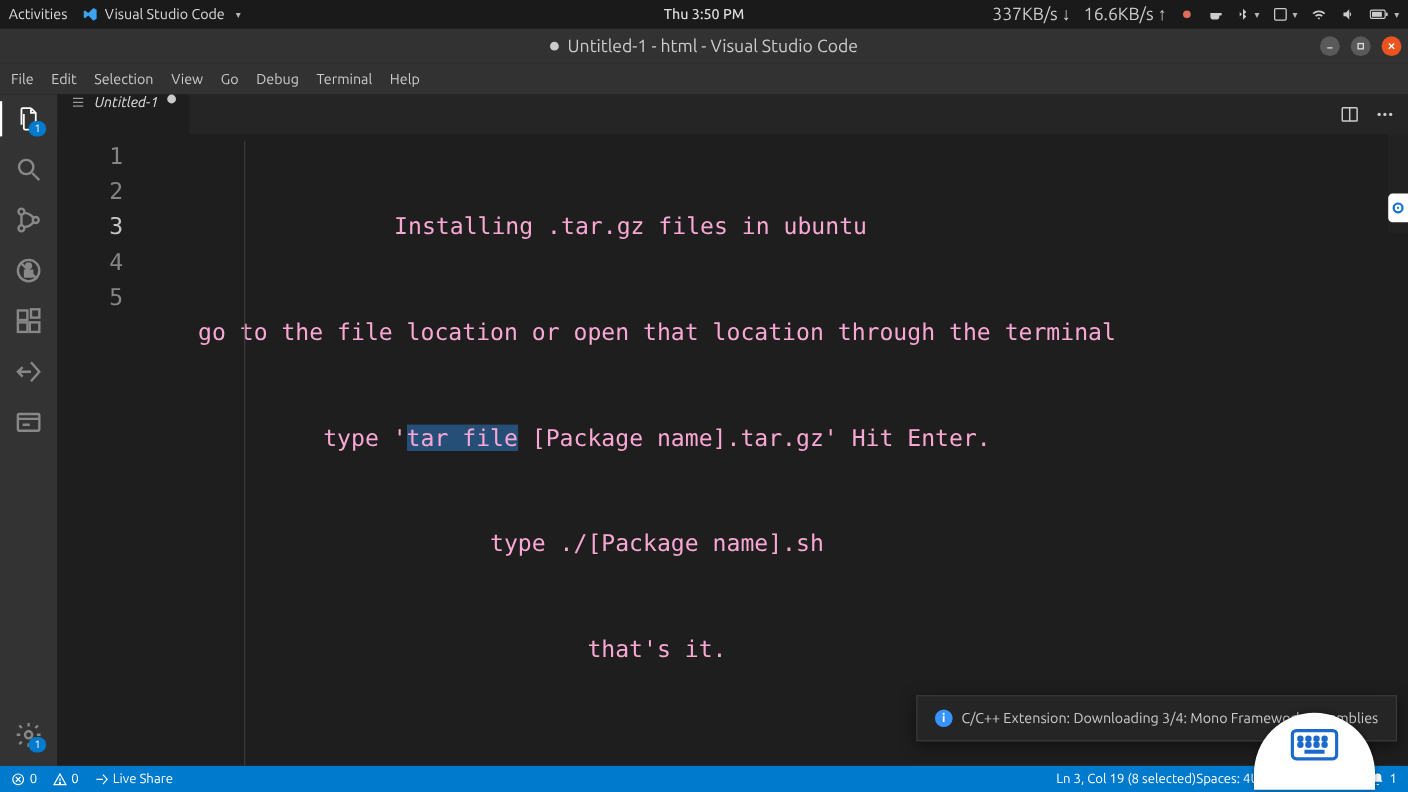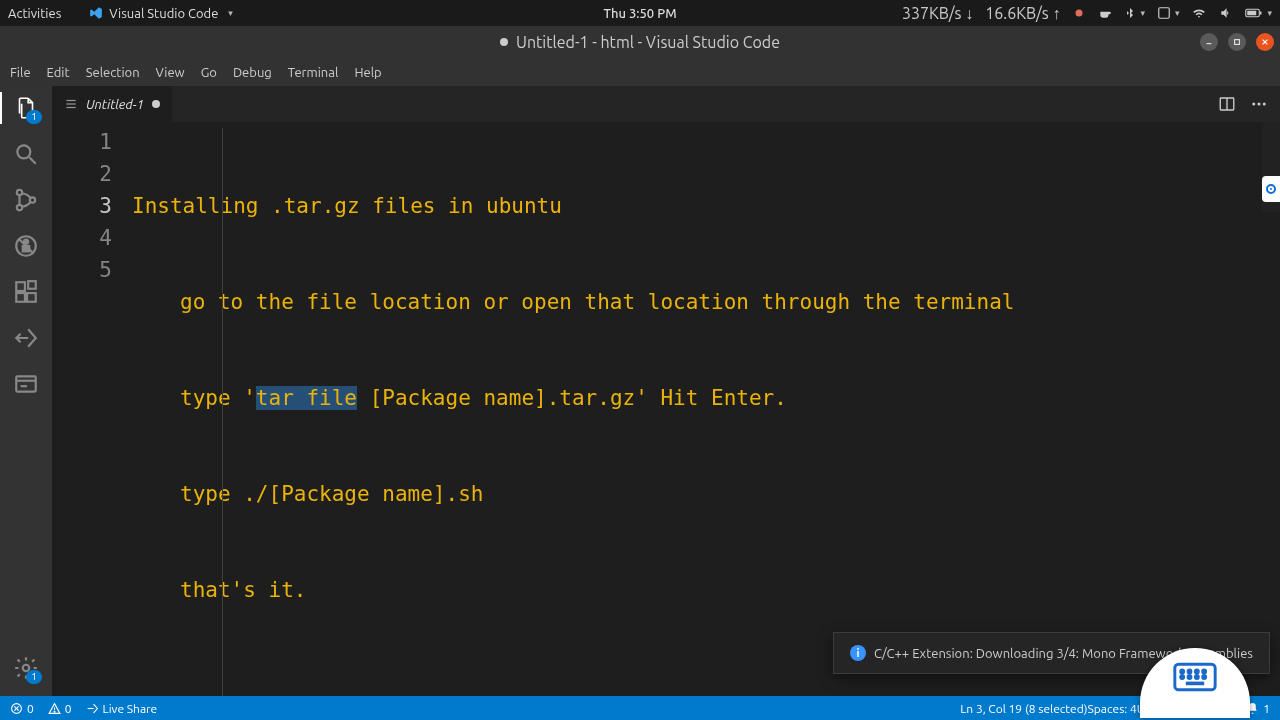--- a/index.html
+++ b/index.html
@@ -8,21 +8,21 @@
   font-family: "Ubuntu", "Segoe UI", sans-serif;
   background: #1e1e1e; color: #ccc;
   overflow: hidden; position: relative;
 }
 
 .gnome-bar {
   height: 26px; background: #1a1a1a; color: #ddd;
   display: flex; align-items: center; font-size: 13px;
   padding: 0 8px; gap: 12px;
 }
-.gnome-bar .left { display:flex; align-items:center; gap:28px; }
+.gnome-bar .left { display:flex; align-items:center; gap:14px; }
 .gnome-bar .center { position:absolute; left:50%; transform:translateX(-50%); font-weight:500;}
 .gnome-bar .right { margin-left:auto; display:flex; align-items:center; gap:12px; }
 .gnome-bar .icon { display:inline-flex; align-items:center; }
 .vs-icon { width:14px; height:14px; }
 .tri-down { font-size:9px; margin-left:4px; opacity:.8;}
 .netrate { font-size:16px; opacity:.9;}
 
 
 .titlebar {
   height: 32px; background: #323232; color:#ccc;
@@ -43,31 +43,31 @@
 .workspace { display:flex; height: calc(720px - 26px - 32px - 28px - 24px); }
 .activitybar { width:52px; background:#333333; display:flex; flex-direction:column; align-items:center; padding-top:8px; gap:18px; position:relative;}
 .activitybar .act-icon { width:28px; height:28px; color:#888; display:flex; align-items:center; justify-content:center; position:relative;}
 .activitybar .act-icon.active { color:#fff;}
 .activitybar .act-icon.active::before { content:""; position:absolute; left:-12px; top:-2px; width:2px; height:32px; background:#fff;}
 .badge { position:absolute; bottom:-2px; right:-2px; background:#007acc; color:#fff; font-size:10px; border-radius:8px; padding:0 5px; line-height:14px;}
 .activitybar .bottom { margin-top:auto; margin-bottom:14px;}
 
 
 .tabsbar { height:36px; background:#252526; display:flex; align-items:center;}
-.tab { height:36px; background:#1e1e1e; display:flex; align-items:center; gap:8px; padding:0 12px; font-size:13px; color:#e0e0e0; font-style:italic;}
+.tab { height:36px; background:#1e1e1e; display:flex; gap:8px; padding:0 12px; font-size:13px; color:#e0e0e0; font-style:italic;}
 .tab .dirty-dot { width:8px;height:8px;border-radius:50%; background:#ccc;}
 .tab .list-icon{ color:#999;}
 .tabs-right { margin-left:auto; display:flex; gap:14px; padding-right:12px; color:#ccc;}
 
 
 .editor { flex:1; display:flex; flex-direction:column; }
 .code-area { flex:1; display:flex; font-family: "Droid Sans Mono","Consolas",monospace; font-size:21px; line-height:32px; padding-top:4px; position:relative; background:#1e1e1e;}
 .gutter { width:80px; text-align:right; color:#858585; padding-right:20px; user-select:none;}
 .gutter div { height:32px;}
-.codelines { color:#eab308; white-space:pre;}
+.codelines { color:#f9a8d4; white-space:pre;text-align:center;}
 .codelines div { height:32px;}
 .sel { background:#264f78;}
 .indent { display:inline-block; width:48px;}
 .minimap { position:absolute; right:0; top:0; width:18px; height:90px; background:rgba(255,255,255,.02);}
 .dec-line { position:absolute; left:170px; top:6px; bottom:0; width:1px; background:#404040; }
 
 
 .toast { position:absolute; right:10px; bottom:46px; background:#252526; border:1px solid #3c3c3c; box-shadow:0 4px 14px rgba(0,0,0,.5); padding:12px 16px; font-size:13px; color:#ccc; display:flex; align-items:center; gap:8px; max-width:600px;}
 .toast .info-icon{ width:16px;height:16px;border-radius:50%;background:#3794ff;color:#fff;display:flex;align-items:center;justify-content:center;font-size:11px;font-weight:bold;}
 

